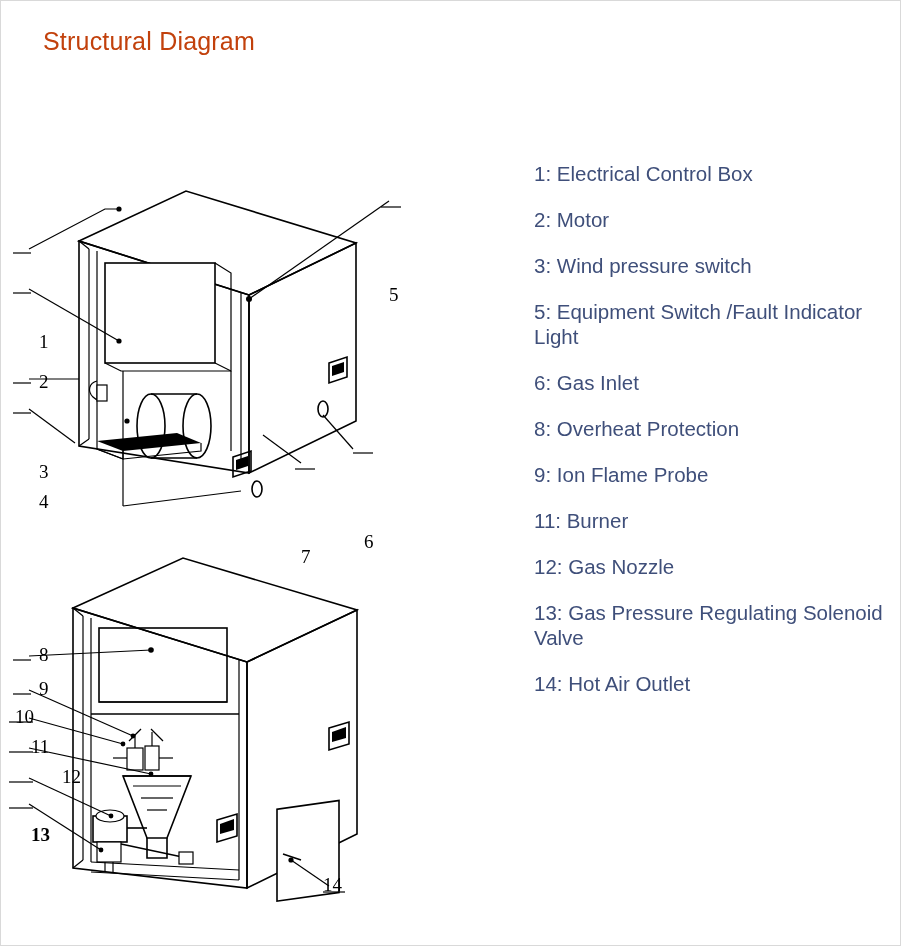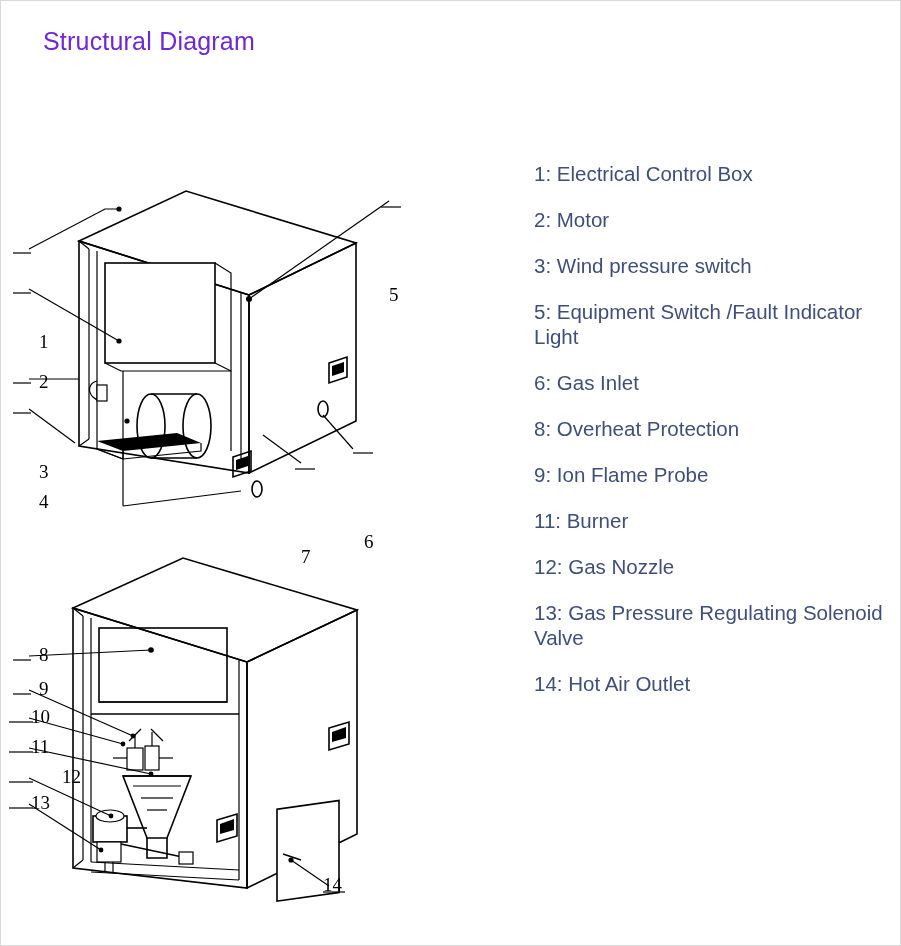--- a/index.html
+++ b/index.html
@@ -17,21 +17,21 @@
     background: #ffffff;
     border: 1px solid #d9d9d9;
     box-sizing: border-box;
     overflow: hidden;
   }
   .title {
     position: absolute;
     left: 42px;
     top: 26px;
     font-size: 25px;
-    color: #6d28d9;
+    color: #c2410c;
     letter-spacing: 0.2px;
     font-weight: 400;
   }
   .legend {
     position: absolute;
     left: 533px;
     top: 160px;
     width: 370px;
   }
   .legend-item {
@@ -278,24 +278,24 @@
     <div class="callout-num" style="left:38px; top:240px;">1</div>
     <div class="callout-num" style="left:38px; top:280px;">2</div>
     <div class="callout-num" style="left:38px; top:370px;">3</div>
     <div class="callout-num" style="left:38px; top:400px;">4</div>
     <div class="callout-num" style="left:388px; top:193px;">5</div>
     <div class="callout-num" style="left:363px; top:440px;">6</div>
     <div class="callout-num" style="left:300px; top:455px;">7</div>
 
     <div class="callout-num" style="left:38px; top:553px;">8</div>
     <div class="callout-num" style="left:38px; top:587px;">9</div>
-    <div class="callout-num" style="left:30px; top:615px;">10</div>
+    <div class="callout-num" style="left:14px; top:615px;">10</div>
     <div class="callout-num" style="left:30px; top:645px;">11</div>
     <div class="callout-num" style="left:30px; top:675px;margin-left:31px;">12</div>
-    <div class="callout-num" style="left:30px; top:701px;">13</div>
+    <div class="callout-num" style="left:30px; top:733px;font-weight:bold;">13</div>
     <div class="callout-num" style="left:322px; top:783px;">14</div>
   </div>
 
   <div class="legend">
     <div class="legend-item">1: Electrical Control Box</div>
     <div class="legend-item">2: Motor</div>
     <div class="legend-item">3: Wind pressure switch</div>
     <div class="legend-item">5: Equipment Switch /Fault Indicator Light</div>
     <div class="legend-item">6: Gas Inlet</div>
     <div class="legend-item">8: Overheat Protection</div>

